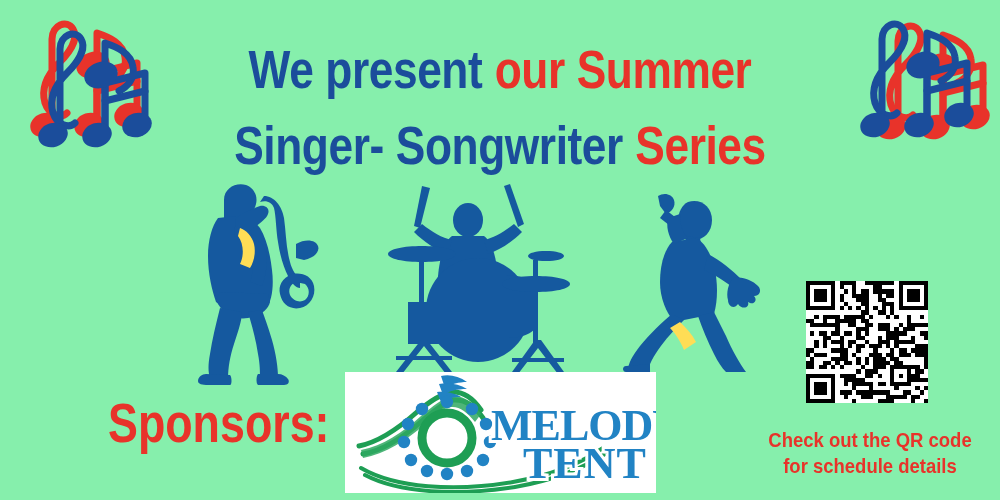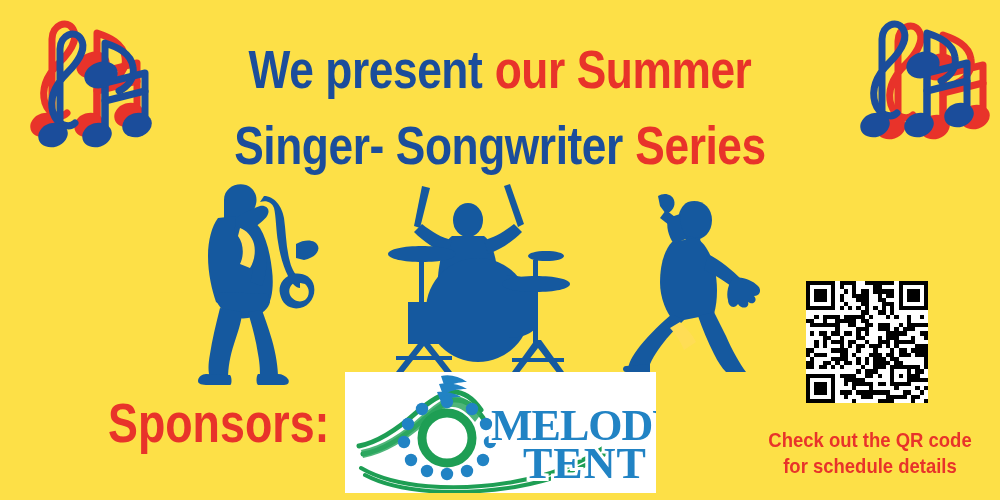--- a/index.html
+++ b/index.html
@@ -5,21 +5,21 @@
   html, body {
     margin: 0;
     padding: 0;
     background: #ffffff;
   }
   #banner {
     position: relative;
     width: 1000px;
     height: 500px;
     overflow: hidden;
-    background: #fde047;
+    background: #86efac;
     font-family: "Liberation Sans", sans-serif;
     user-select: none;
   }
 
   
   .headline {
     position: absolute;
     left: 0;
     width: 1000px;
     text-align: center;

